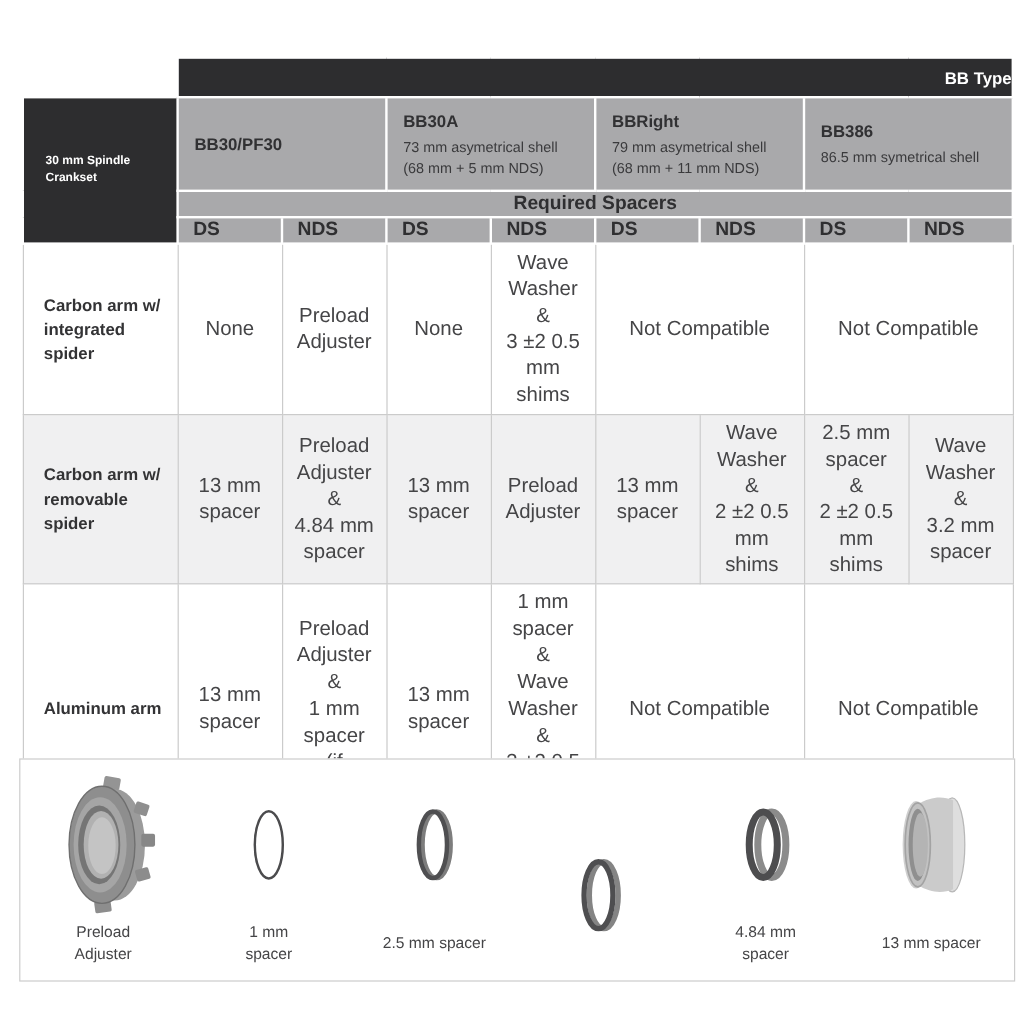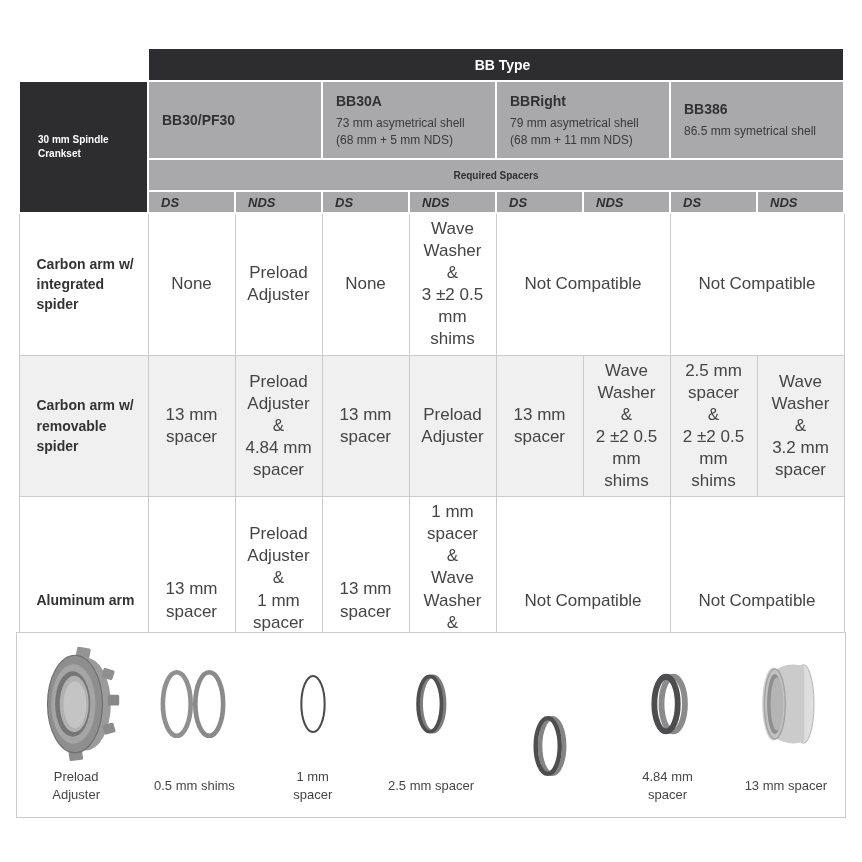--- a/index.html
+++ b/index.html
@@ -22,21 +22,21 @@
   }
   td { vertical-align: middle; }
 
   td.blank { background: #ffffff; border: none; }
 
   td.bbbar {
     background: #2d2d2f; color: #ffffff;
     font-weight: bold; font-size: 14px;
     height: 33px; padding: 0 0 0 13px;
     border: 2px solid #ffffff;
-    text-align: center;
+    text-align: right;
   }
   td.corner {
     background: #2d2d2f; color: #ffffff;
     font-weight: bold; font-size: 10px;
     padding: 0 8px 0 18px;
     border: 2px solid #ffffff;
     text-align: left;
     white-space: pre-line;
     line-height: 1.45;
   }
@@ -48,32 +48,31 @@
     text-align: left;
     color: #313133;
   }
   .bbtype-name { font-weight: bold; font-size: 14px; line-height: 1.3; }
   .bbtype-desc { font-size: 12px; line-height: 1.4; margin-top: 5px; white-space: pre-line; color: #3a3a3c; }
   .bbtype-desc:empty { display: none; }
 
   td.reqspacers {
     background: #a9a9ab;
     border: 2px solid #ffffff;
-    height: 32px;
-    font-weight: bold; font-size: 10px;
+    height: 20px;
+    font-weight: bold; font-size: 16px;
     text-align: center; color: #2f2f31;
   }
   td.dsnds {
     background: #a9a9ab;
     border: 2px solid #ffffff;
     height: 22px;
-    font-weight: bold; font-size: 13px;
+    font-weight: bold; font-size: 16px;
     text-align: left; padding-left: 12px;
     color: #2f2f31;
-    font-style: italic;
   }
 
   td.rowlabel {
     background: #ffffff;
     border: 1px solid #cbcbcb;
     font-weight: bold; font-size: 14px;
     text-align: left; padding-left: 17px; padding-right: 6px;
     white-space: pre-line; line-height: 1.45;
     color: #333335;
   }
@@ -266,29 +265,20 @@
           <ellipse cx="55" cy="80" rx="23" ry="43" fill="#757575"></ellipse>
           <ellipse cx="57" cy="80" rx="19" ry="37" fill="#b1b1b1"></ellipse>
           <ellipse cx="58" cy="81" rx="15" ry="31" fill="#c4c4c4"></ellipse>
         </svg>
       </div>
       <div class="part-label">Preload
 Adjuster</div>
     </div>
 
 
-    <div class="part">
-      <div class="part-img">
-        <svg width="92" height="106" viewBox="0 0 120 160">
-          <ellipse cx="34" cy="80" rx="21" ry="48" fill="none" stroke="#909090" stroke-width="7"></ellipse>
-          <ellipse cx="83" cy="80" rx="21" ry="48" fill="none" stroke="#8a8a8a" stroke-width="7"></ellipse>
-        </svg>
-      </div>
-      <div class="part-label">0.5 mm shims</div>
-    </div>
 
     <div class="part">
       <div class="part-img">
         <svg width="70" height="104" viewBox="0 0 120 160">
           <ellipse cx="60" cy="80" rx="20" ry="48" fill="none" stroke="#4b4b4d" stroke-width="3.5"></ellipse>
         </svg>
       </div>
       <div class="part-label">1 mm
 spacer</div>
     </div>

